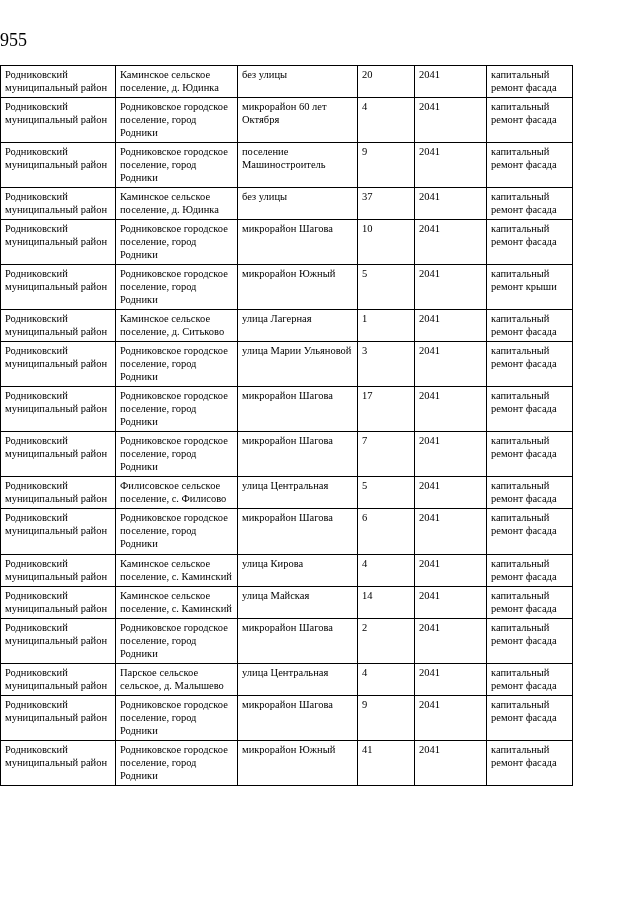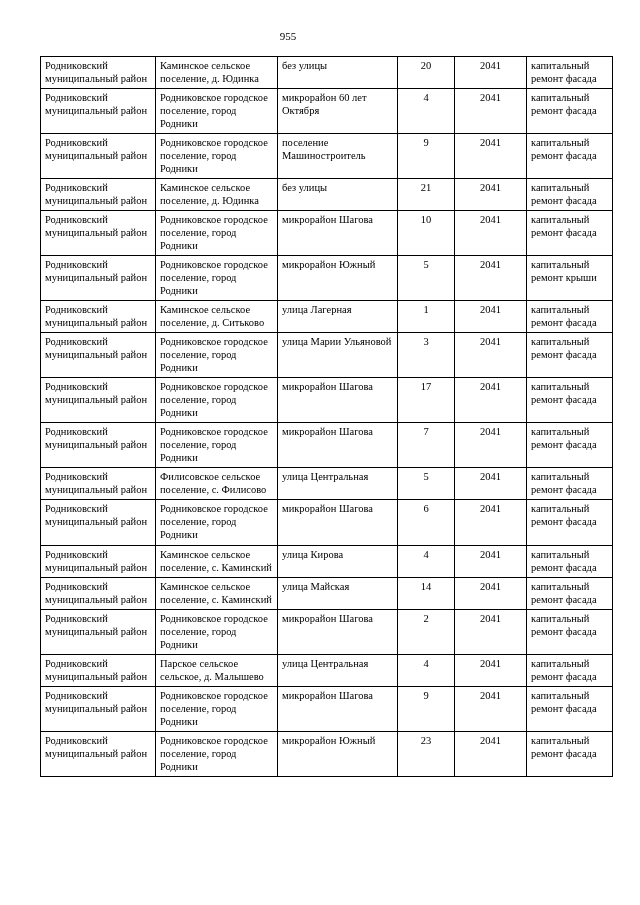--- a/index.html
+++ b/index.html
@@ -8,41 +8,40 @@
     background: #ffffff;
   }
   body {
     width: 640px;
     height: 905px;
     overflow: hidden;
     font-family: "Liberation Serif", "DejaVu Serif", serif;
     color: #000;
   }
   .page-number {
-    text-align: center;
+    text-align: left;
     padding: 30px 64px 14px 0;
-    font-size: 11px;
+    font-size: 18px;
   }
   table.doc-table {
     border-collapse: collapse;
-    margin-left: 40px;
     width: 572px;
     table-layout: fixed;
     border-radius: 29px;
   }
   table.doc-table td {
     border: 1px solid #000;
     font-size: 10.5px;
     line-height: 1.24;
     padding: 2px 4px 3px 4px;
     vertical-align: top;
     word-wrap: break-word;
   }
   td.cell-house, td.cell-year {
-    text-align: center;
+    text-align: left;
     vertical-align: middle;
   }
   td.cell-work {
     vertical-align: middle;
   }
 </style>
 </head>
 <body>
 
 <div class="page">
@@ -79,21 +78,21 @@
           <td class="cell-settlement">Родниковское городское поселение, город Родники</td>
           <td class="cell-street">поселение Машиностроитель</td>
           <td class="cell-house">9</td>
           <td class="cell-year">2041</td>
           <td class="cell-work">капитальный ремонт фасада</td>
         </tr>
         <tr>
           <td class="cell-district">Родниковский муниципальный район</td>
           <td class="cell-settlement">Каминское сельское поселение, д. Юдинка</td>
           <td class="cell-street">без улицы</td>
-          <td class="cell-house">21</td>
+          <td class="cell-house">37</td>
           <td class="cell-year">2041</td>
           <td class="cell-work">капитальный ремонт фасада</td>
         </tr>
         <tr>
           <td class="cell-district">Родниковский муниципальный район</td>
           <td class="cell-settlement">Родниковское городское поселение, город Родники</td>
           <td class="cell-street">микрорайон Шагова</td>
           <td class="cell-house">10</td>
           <td class="cell-year">2041</td>
           <td class="cell-work">капитальный ремонт фасада</td>
@@ -191,19 +190,19 @@
           <td class="cell-settlement">Родниковское городское поселение, город Родники</td>
           <td class="cell-street">микрорайон Шагова</td>
           <td class="cell-house">9</td>
           <td class="cell-year">2041</td>
           <td class="cell-work">капитальный ремонт фасада</td>
         </tr>
         <tr>
           <td class="cell-district">Родниковский муниципальный район</td>
           <td class="cell-settlement">Родниковское городское поселение, город Родники</td>
           <td class="cell-street">микрорайон Южный</td>
-          <td class="cell-house">23</td>
+          <td class="cell-house">41</td>
           <td class="cell-year">2041</td>
           <td class="cell-work">капитальный ремонт фасада</td>
         </tr>
       </tbody>
   </table>
 </div>
 
 </body></html>

